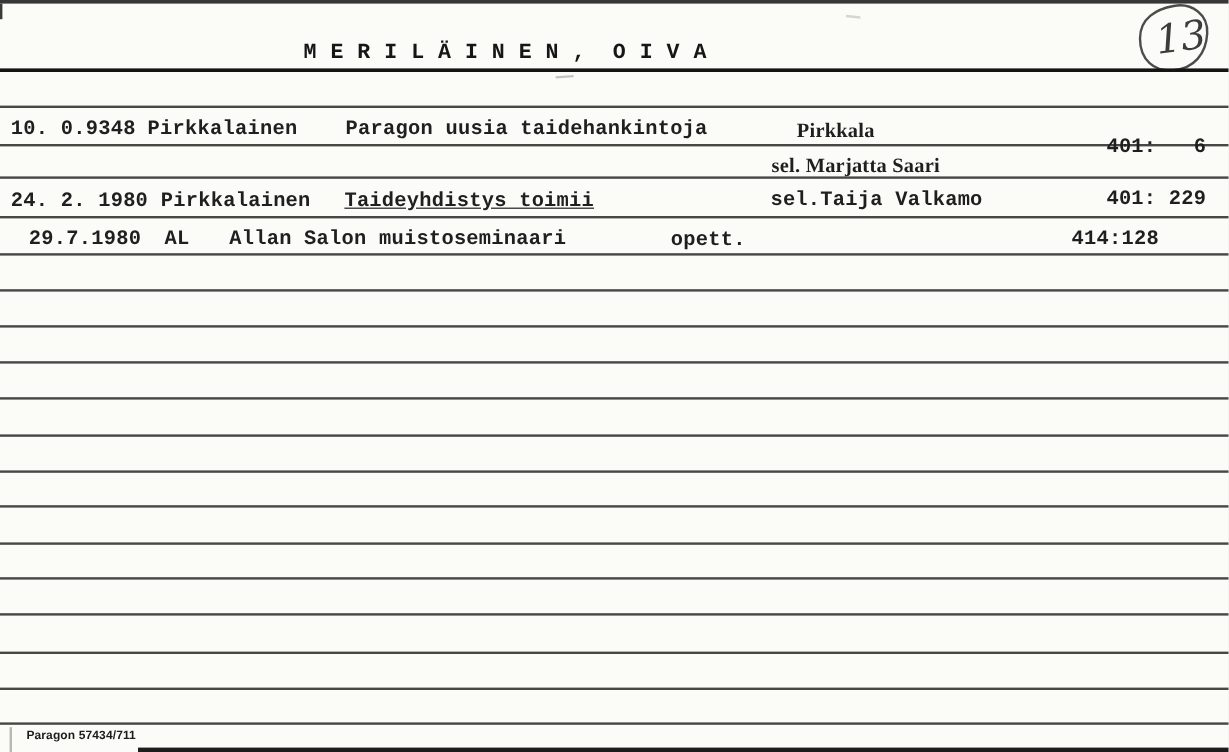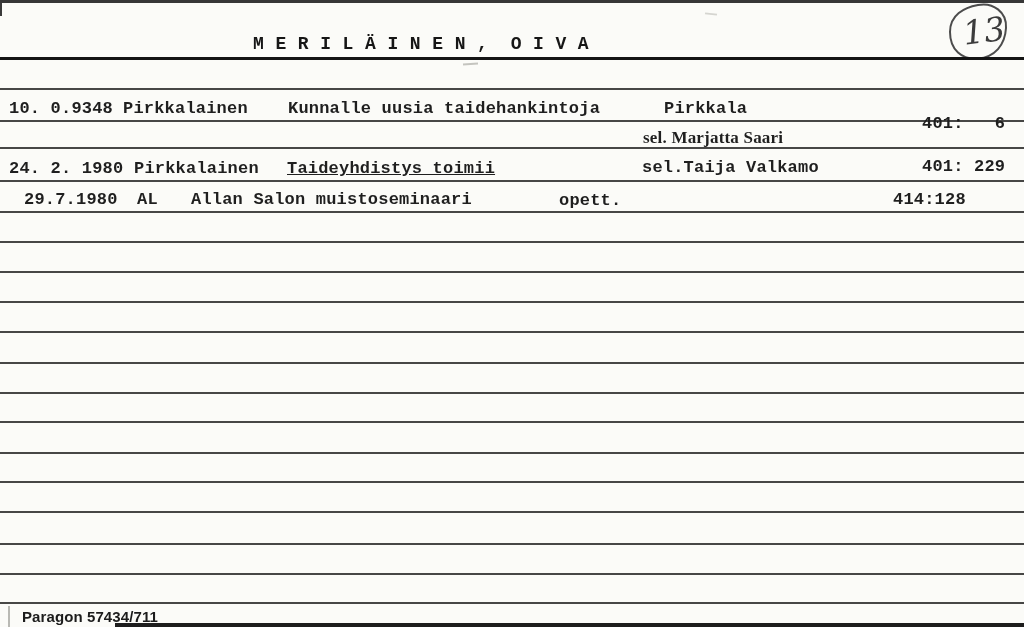--- a/index.html
+++ b/index.html
@@ -22,21 +22,21 @@
     white-space:pre;letter-spacing:.2px;line-height:19px;
   }
   .card-title{
     position:absolute;left:253px;top:34px;
     font-size:18px;font-weight:700;color:#161616;
     white-space:pre;letter-spacing:.4px;
   }
   .footer-mark{
     position:absolute;left:22px;top:608px;
     font-family:"Liberation Sans","DejaVu Sans",sans-serif;
-    font-size:15px;font-weight:700;color:#1c1c1c;letter-spacing:.1px;
+    font-size:10px;font-weight:700;color:#1c1c1c;letter-spacing:.1px;
   }
   .circled-number{position:absolute;left:941px;top:1px;}
   .smudge{position:absolute;background:#c4c4bf;height:2px;}
 </style>
 </head>
 <body>
 
 <div class="card">
 
   <div class="edge-top"></div>
@@ -68,22 +68,22 @@
   <div class="rule" style="top:452px;"></div>
   <div class="rule" style="top:481px;"></div>
   <div class="rule" style="top:511px;"></div>
   <div class="rule" style="top:543px;"></div>
   <div class="rule" style="top:573px;"></div>
   <div class="rule" style="top:602px;"></div>
 
   <div>
     <span class="t" style="left:9px;top:99px;">10. 0.9348</span>
     <span class="t" style="left:123px;top:99px;">Pirkkalainen</span>
-    <span class="t" style="left:288px;top:99px;">Kunnalle uusia taidehankintoja</span>
-    <span class="t" style="left:664px;top:99px;">Pirkkala</span>
+    <span class="t" style="left:288px;top:99px;">Paragon uusia taidehankintoja</span>
+    <span class="t" style="left:664px;top:99px;font-family:Liberation Serif, serif;">Pirkkala</span>
     <span class="t" style="left:922px;top:114px;">401:   6</span>
   </div>
 
   <div>
     <span class="t" style="left:643px;top:128px;font-family:Liberation Serif, serif;">sel. Marjatta Saari</span>
   </div>
 
   <div>
     <span class="t" style="left:9px;top:159px;">24. 2. 1980</span>
     <span class="t" style="left:134px;top:159px;">Pirkkalainen</span>

